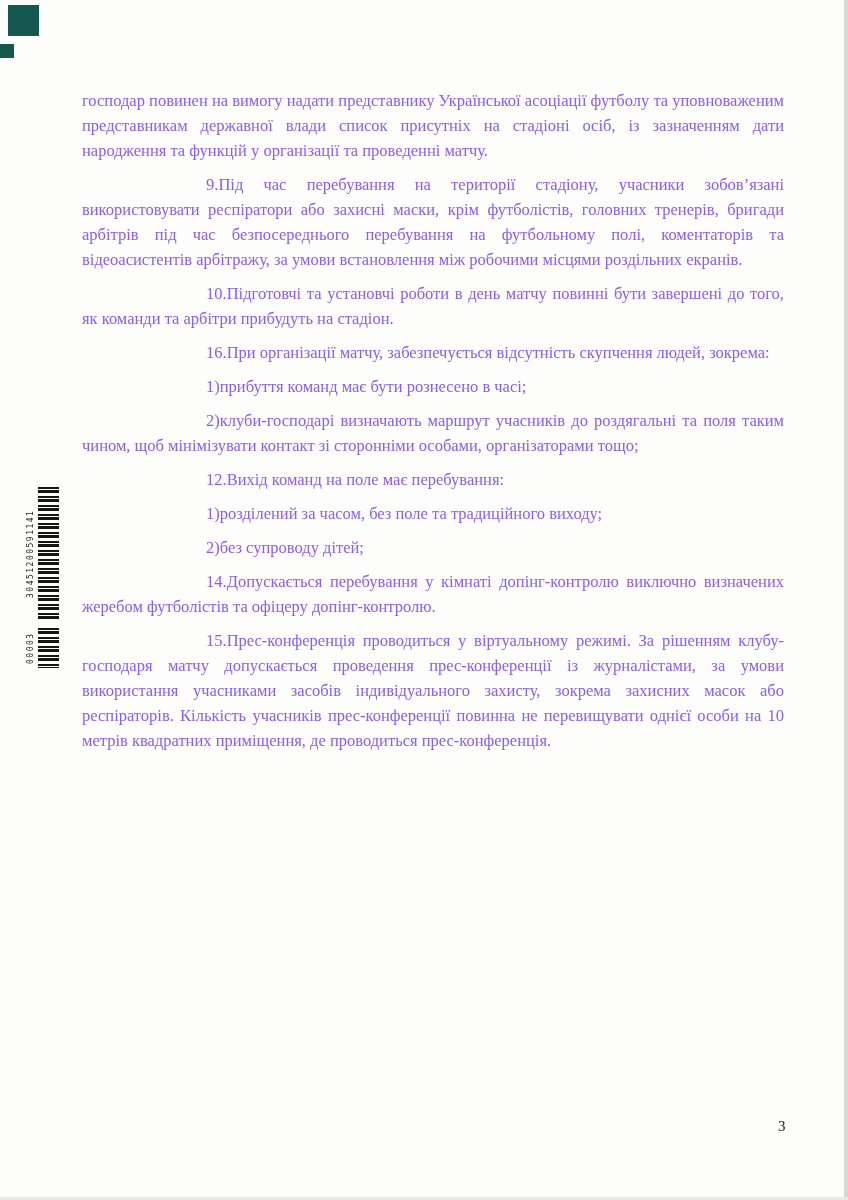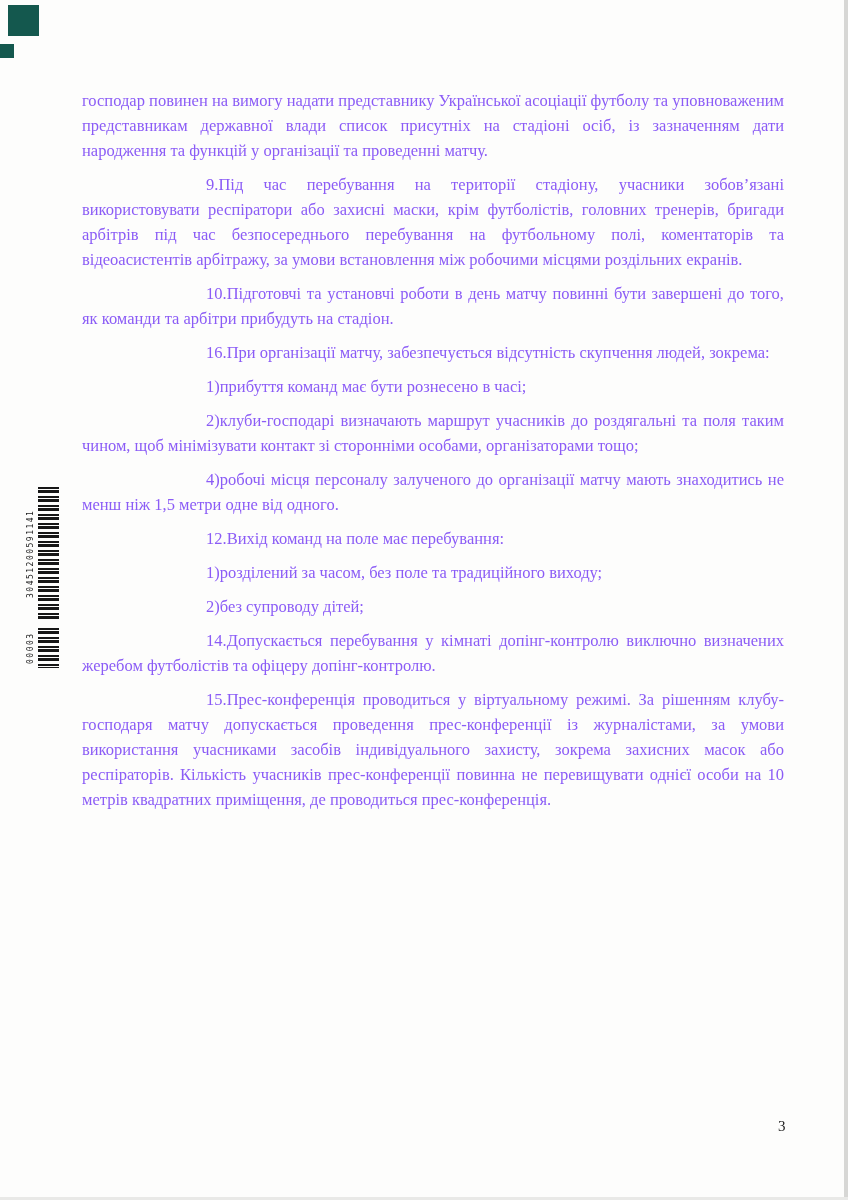--- a/index.html
+++ b/index.html
@@ -76,21 +76,20 @@
 
       <p class="para"><span class="num">10.</span><span>Підготовчі та установчі роботи в день матчу повинні бути завершені до того, як команди та арбітри прибудуть на стадіон.</span></p>
 
       <p class="para"><span class="num">16.</span><span>При організації матчу, забезпечується відсутність скупчення людей, зокрема:</span></p>
 
       <p class="para"><span class="num">1)</span><span>прибуття команд має бути рознесено в часі;</span></p>
 
       <p class="para"><span class="num">2)</span><span>клуби-господарі визначають маршрут учасників до роздягальні та поля таким чином, щоб мінімізувати контакт зі сторонніми особами, організаторами тощо;</span></p>
 
 
-      <p class="para"><span class="num">4)</span><span>робочі місця персоналу залученого до організації матчу мають знаходитись не менш ніж 1,5 метри одне від одного.</span></p>
 
       <p class="para"><span class="num">12.</span><span>Вихід команд на поле має перебування:</span></p>
 
       <p class="para"><span class="num">1)</span><span>розділений за часом, без поле та традиційного виходу;</span></p>
 
       <p class="para"><span class="num">2)</span><span>без супроводу дітей;</span></p>
 
 
 
 

